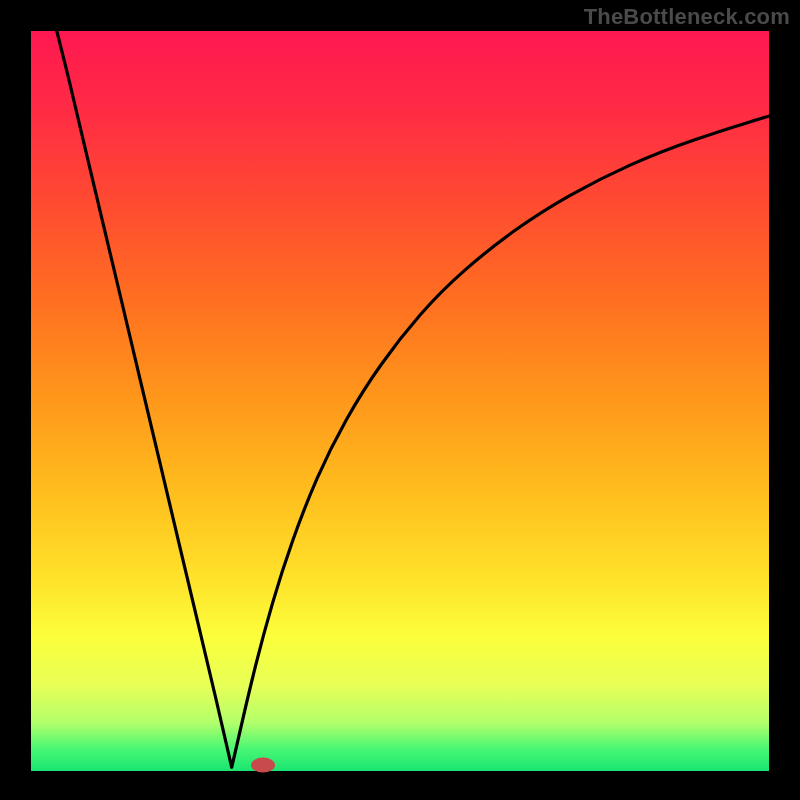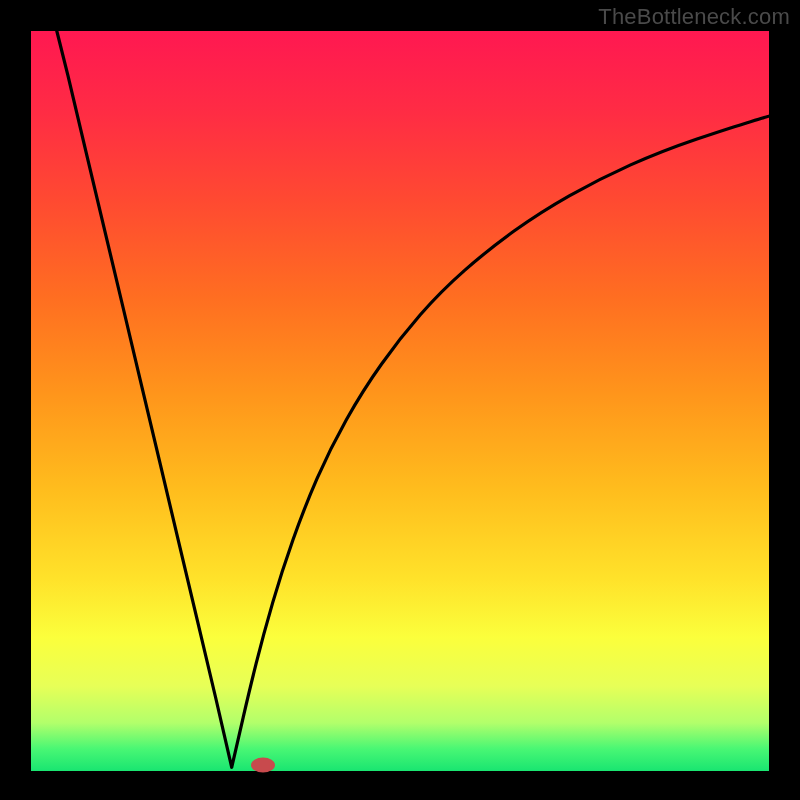--- a/index.html
+++ b/index.html
@@ -19,21 +19,21 @@
   }
   .plot {
     display: block;
     margin: 0 auto;
   }
   .watermark {
     position: absolute;
     top: 4px;
     right: 10px;
     font-size: 22px;
-    font-weight: 400;
+    font-weight: 700;
     color: #4a4a4a;
     letter-spacing: 0.2px;
     user-select: none;
   }
 </style>
 </head>
 <body>
 
 <div class="frame">
   <svg class="plot" width="800" height="800" viewBox="0 0 800 800">

